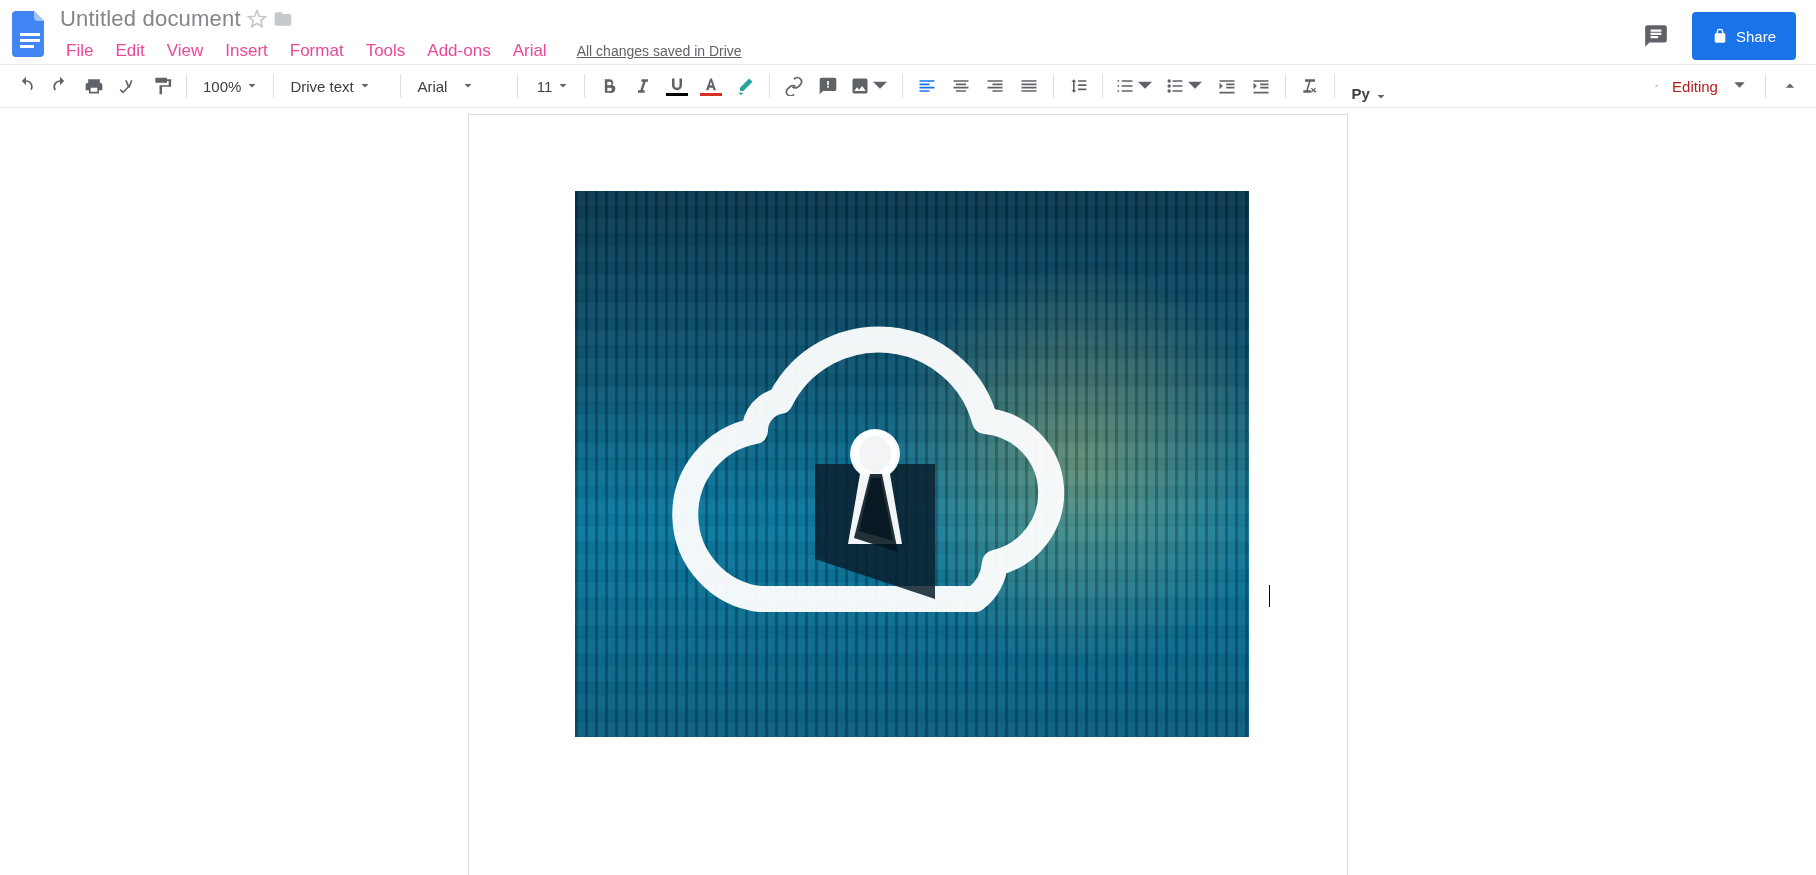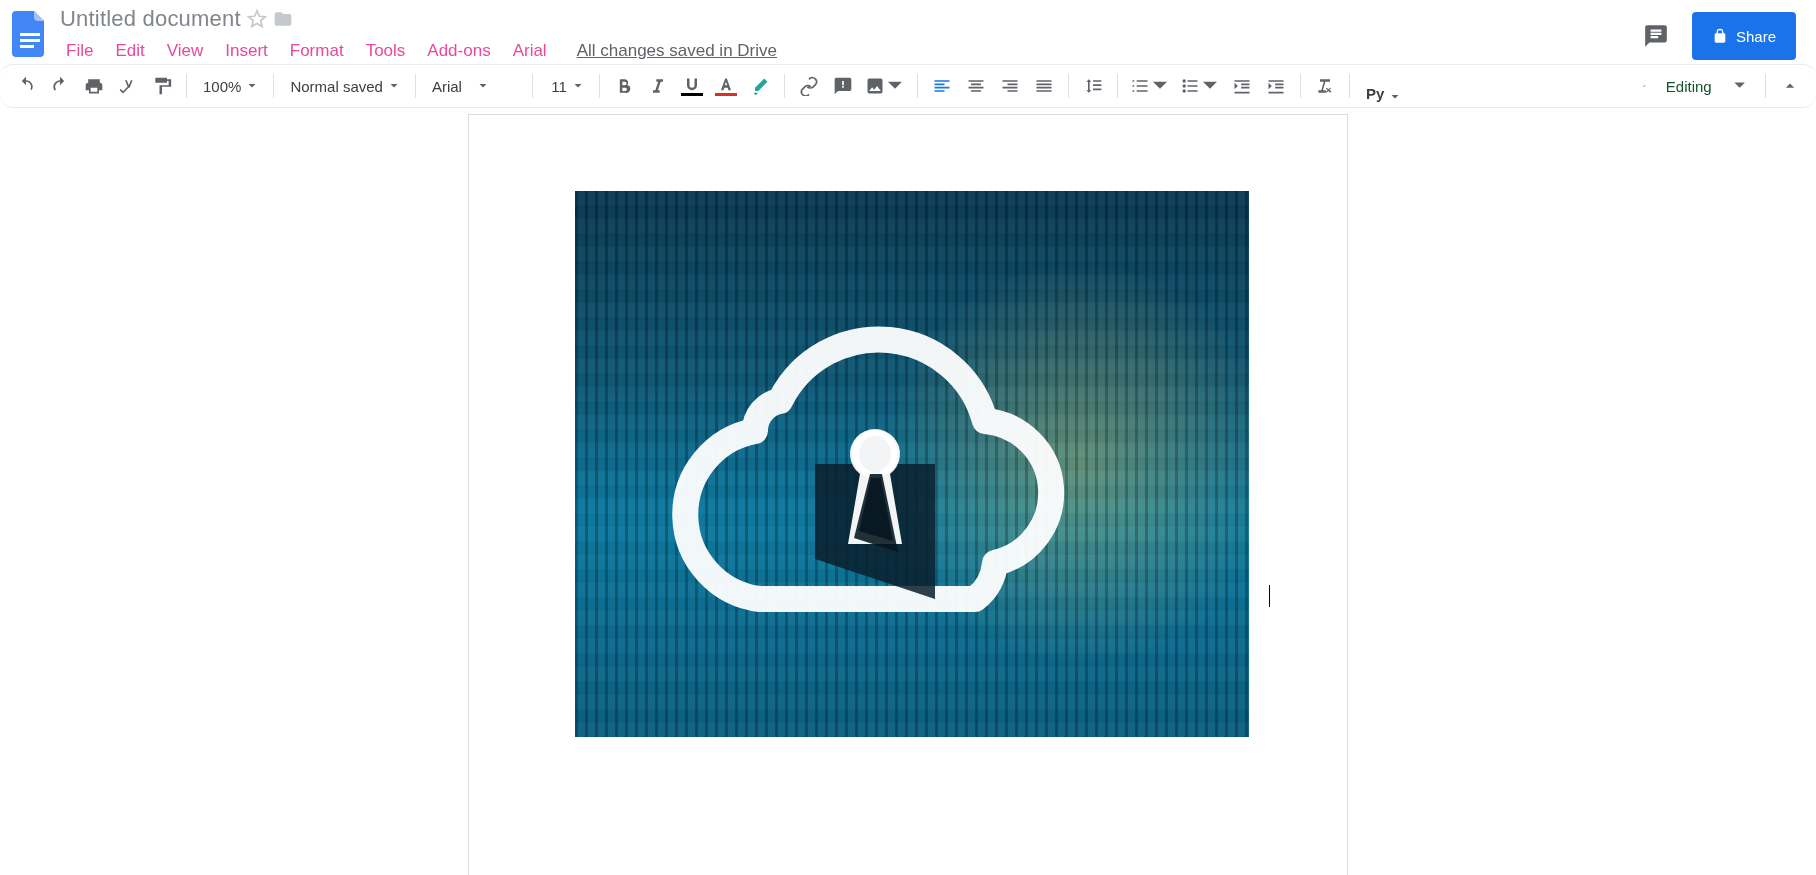--- a/index.html
+++ b/index.html
@@ -27,58 +27,58 @@
   .doc-title {
     font-size: 22px; color: #80868b; letter-spacing: 0.2px; padding-left:4px;
   }
   .title-icon { width:20px; height:20px; fill:#c5c8cc; }
   .menu-row { display: flex; align-items: center; gap: 2px; height: 30px; margin-top:4px;}
   .menu-item {
     font-size: 17px; color: #ec4899; padding: 4px 10px; border-radius: 4px;
     cursor: pointer;
   }
   .drive-status {
-    font-size: 17px; color: #5f6368; text-decoration: underline;
+    font-size: 14px; color: #5f6368; text-decoration: underline;
     margin-left: 12px; padding: 4px 6px;
   }
   .header-right { display:flex; align-items:center; gap:16px; padding-right:12px; padding-top:6px;}
   .comment-btn {
     width:40px; height:40px; display:flex; align-items:center; justify-content:center;
     border-radius:50%;
   }
   .share-btn {
     background:#1a73e8; color:#fff; border:none; border-radius:4px;
     height:48px; padding:0 20px; font-size:15px; font-weight:500;
     display:flex; align-items:center; gap:8px; cursor:pointer;
   }
   
   .toolbar {
     height: 44px; border-top:1px solid #e8eaed; border-bottom:1px solid #e8eaed;
-    display:flex; align-items:center; padding:0 10px; gap:2px;border-radius:13px;
+    display:flex; align-items:center; padding:0 10px; gap:2px;
   }
   .tb-btn {
     min-width:32px; height:32px; display:flex; align-items:center; justify-content:center;
     border-radius:4px; cursor:pointer; color:#5f6368; padding:0 4px;
   }
   .tb-btn svg { width:20px; height:20px; fill:#5f6368; }
   .tb-btn.active svg { fill:#1a73e8; }
   .tb-sep { width:1px; height:24px; background:#e0e0e0; margin:0 6px; }
   .tb-select {
     display:flex; align-items:center; gap:6px; padding:0 8px; height:32px;
     font-size:15px; color:#3c4043; cursor:pointer;
   }
   .tb-select .caret { width:10px; height:10px; fill:#5f6368; }
   .font-select { min-width:100px;gap:16px; }
   .style-select { min-width:110px; }
   .zoom-select { min-width:60px; }
   .size-select { min-width:50px; justify-content:flex-end; }
   .tb-spacer { flex:1; }
   .mode-select {
-    display:flex; align-items:center; gap:20px; padding:0 10px; height:32px;
-    font-size:15px; color:#14532d; cursor:pointer;
+    display:flex; align-items:center; gap:14px; padding:0 10px; height:32px;
+    font-size:15px; color:#b91c1c; cursor:pointer;
   }
   
   .canvas-wrap {
     height: calc(875px - 64px - 44px);
     background:#fff;
     overflow:auto;
     position:relative;
   }
   .page {
     width: 880px;
@@ -198,21 +198,21 @@
     </div>
   <div class="tb-sep"></div>
   <div class="tb-select zoom-select">
     <span>100%</span>
     <svg class="caret caret-down" viewBox="0 0 10 10">
         <path d="M0 2l5 5 5-5z" fill="#5f6368"></path>
       </svg>
   </div>
   <div class="tb-sep"></div>
   <div class="tb-select style-select">
-    <span>Normal saved</span>
+    <span>Drive text</span>
     <svg class="caret caret-down" viewBox="0 0 10 10">
         <path d="M0 2l5 5 5-5z" fill="#5f6368"></path>
       </svg>
   </div>
   <div class="tb-sep"></div>
   <div class="tb-select font-select">
     <span>Arial</span>
     <svg class="caret caret-down" viewBox="0 0 10 10">
         <path d="M0 2l5 5 5-5z" fill="#5f6368"></path>
       </svg>

